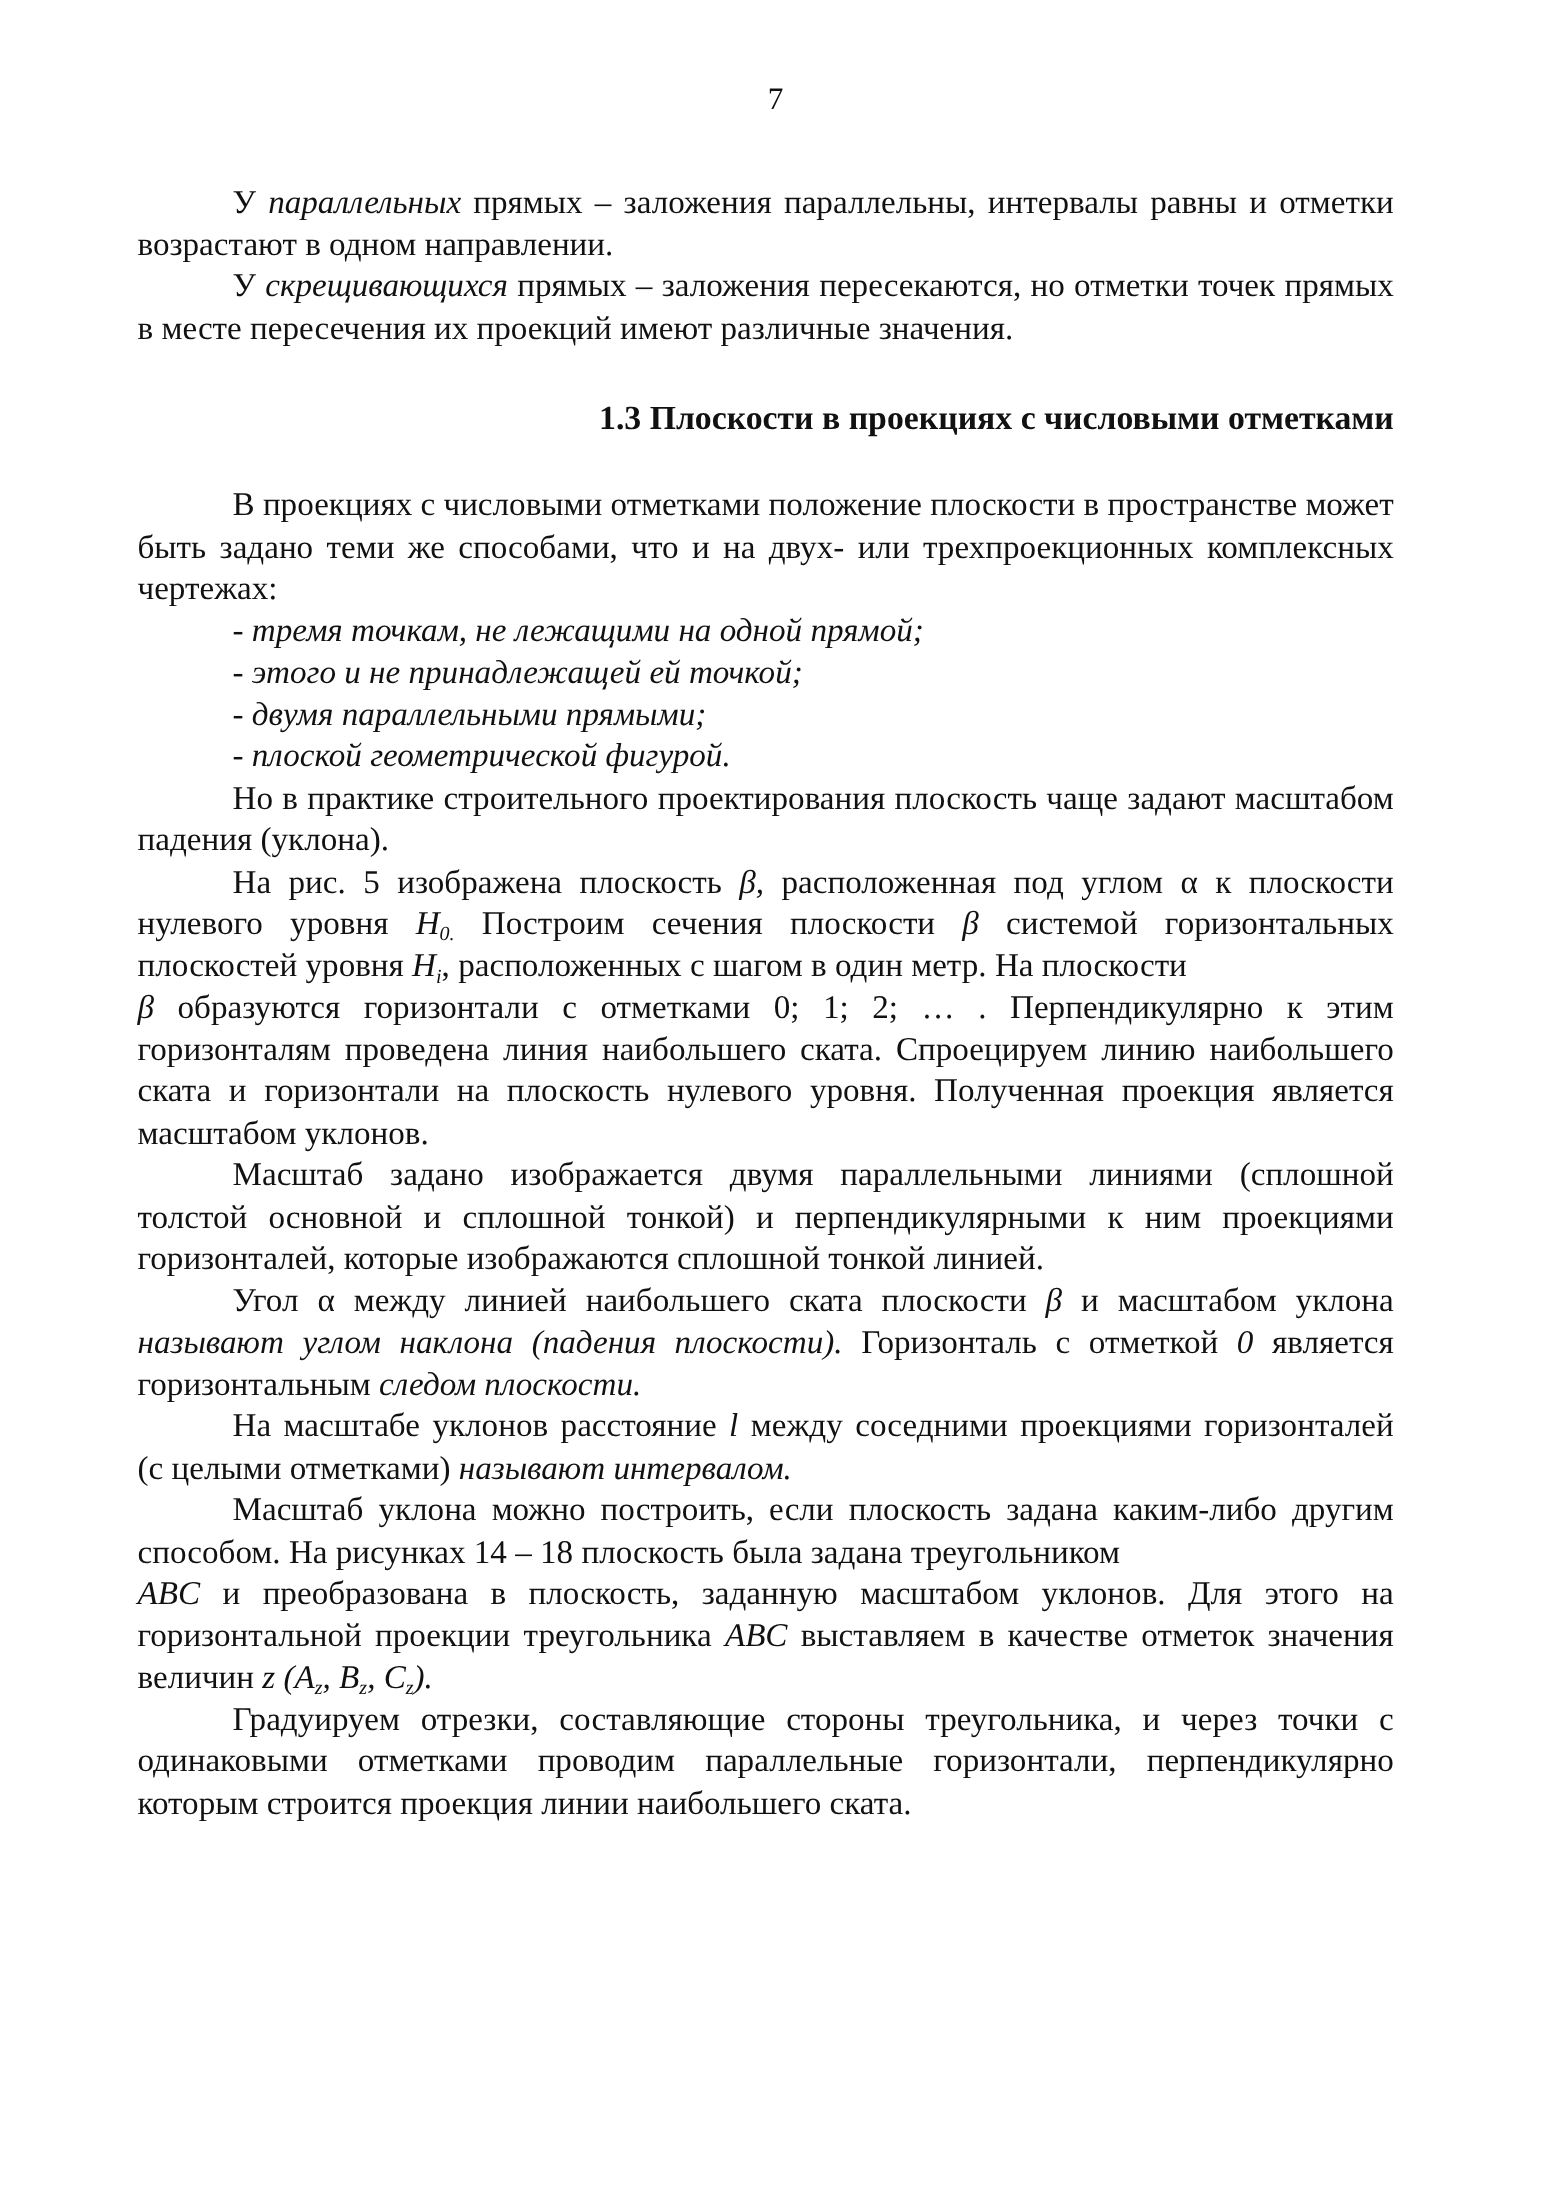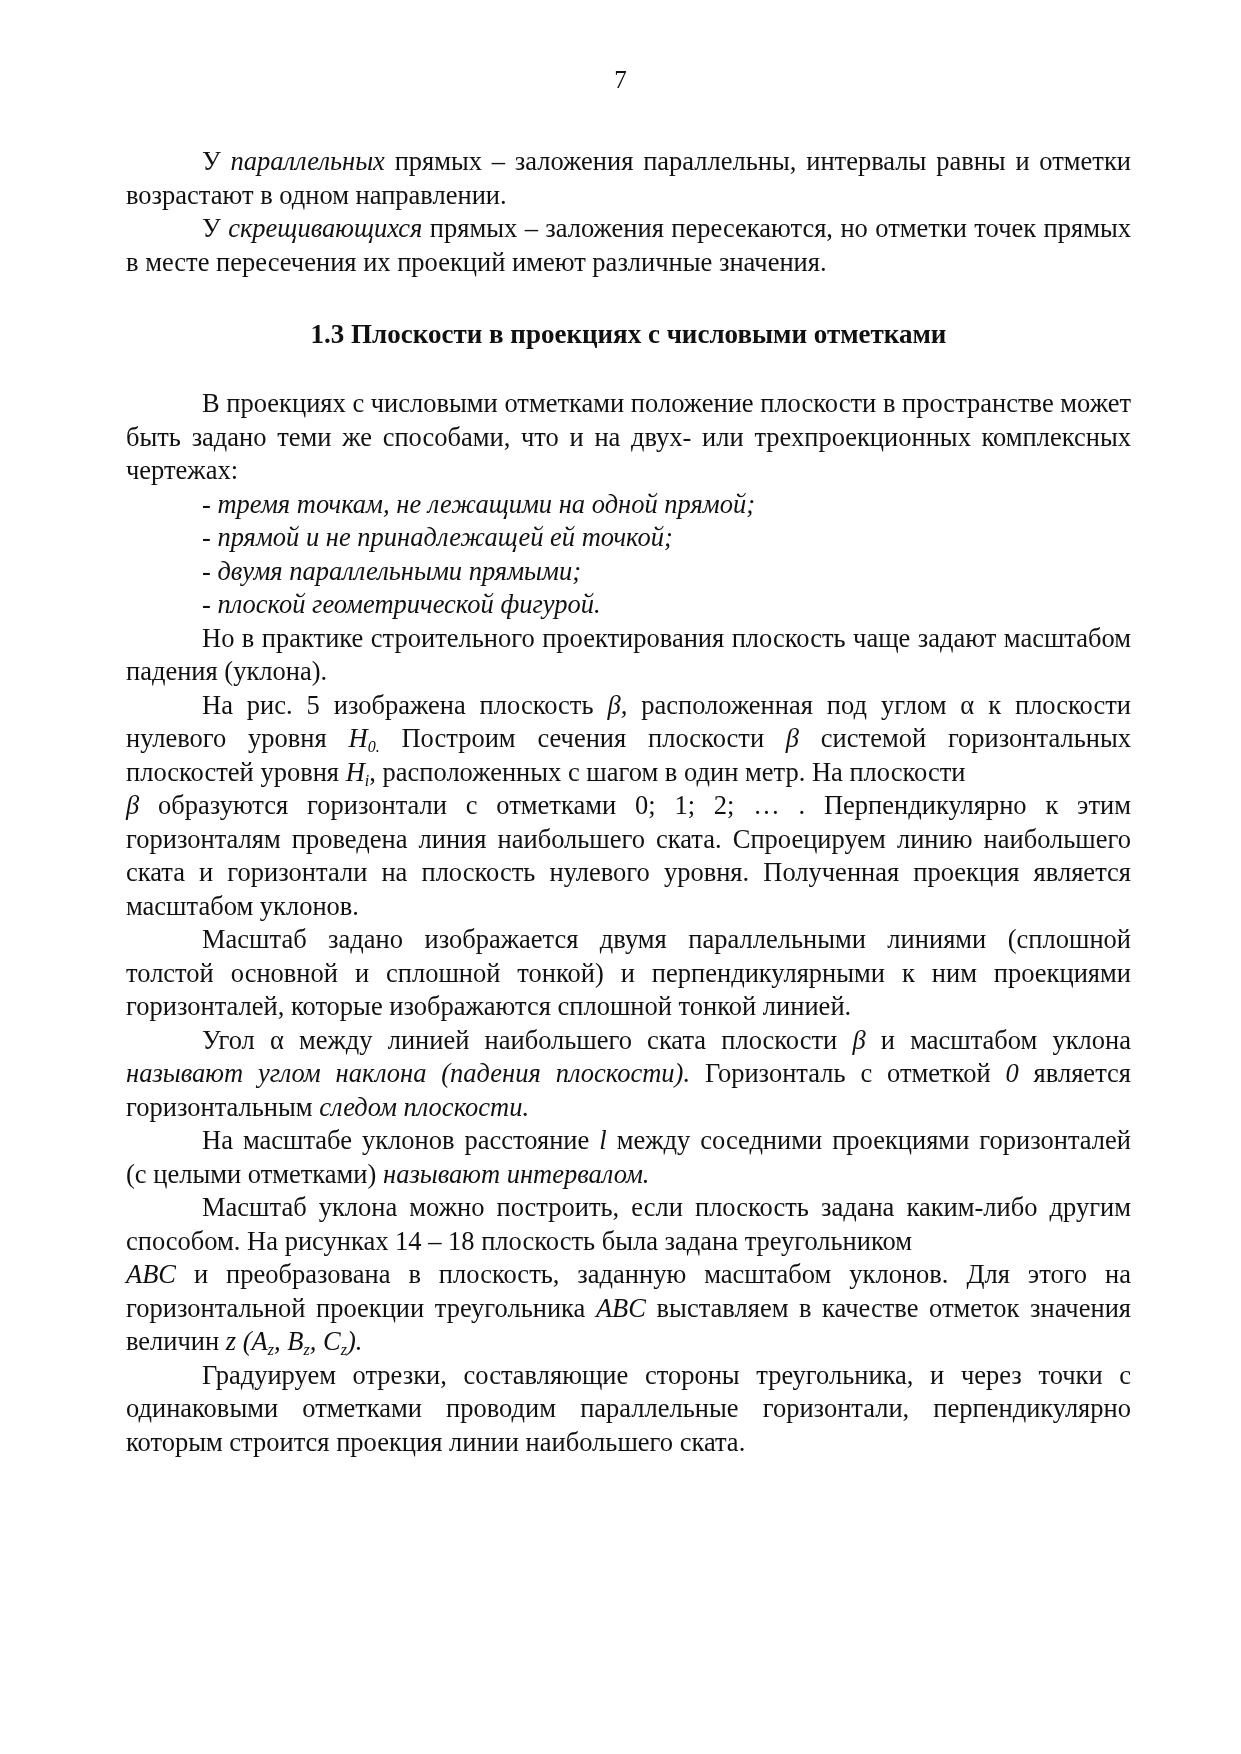--- a/index.html
+++ b/index.html
@@ -6,47 +6,47 @@
   body {
     width: 1241px; height: 1754px; position: relative; overflow: hidden;
     font-family: "Liberation Serif", "DejaVu Serif", serif;
     color: #111111;
   }
   .page-num {
     position: absolute; top: 66px; left: 0; width: 100%;
     text-align: center; font-size: 25px;
   }
   .content {
-    position: absolute; left: 126px; top: 145px; width: 1005px;
+    position: absolute; left: 110px; top: 145px; width: 1005px;
     font-size: 26.5px; line-height: 33.5px;
   }
   .p { text-align: justify; text-indent: 76px; margin: 0; hyphens: manual; }
   .li { margin: 0; padding-left: 76px; text-indent: 0; font-style: italic; }
   h2 {
-    font-size: 27px; font-weight: bold; text-align: center;
+    font-size: 27px; font-weight: bold; text-align: right;
     margin: 38px 0 36px 0; line-height: 34px;
   }
   i { font-style: italic; }
   sub { font-size: 16px; vertical-align: -5px; line-height: 0; }
 </style>
 </head>
 <body>
 
 <div class="page-num">7</div>
 
 <div class="content">
 
   <p class="p"><span>У </span><i>параллельных</i><span> прямых – заложения параллельны, интервалы равны и отметки возрастают в одном направлении.</span></p>
   <p class="p"><span>У </span><i>скрещивающихся</i><span> прямых – заложения пересекаются, но отметки точек прямых в месте пересечения их проекций имеют различные значения.</span></p>
 
   <h2>1.3 Плоскости в проекциях с числовыми отметками</h2>
 
   <p class="p">В проекциях с числовыми отметками положение плоскости в пространстве может быть задано теми же способами, что и на двух- или трехпроекционных комплексных чертежах:</p>
   <p class="li">- тремя точкам, не лежащими на одной прямой;</p>
-  <p class="li">- прямой и не принадлежащей ей точкой;</p>
+  <p class="li">- этого и не принадлежащей ей точкой;</p>
   <p class="li">- двумя параллельными прямыми;</p>
   <p class="li">- плоской геометрической фигурой.</p>
 
   <p class="p">Но в практике строительного проектирования плоскость чаще задают масштабом падения (уклона).</p>
 
   <p class="p"><span>На рис. 5 изображена плоскость </span><i>β,</i><span> расположенная под углом α к плоскости нулевого уровня </span><i><span>H</span><sub>0.</sub></i><span> Построим сечения плоскости </span><i>β</i><span> системой горизонтальных плоскостей уровня </span><i><span>H</span><sub>i</sub></i><span>, расположенных с шагом в один метр. На плоскости </span><br><i>β</i><span>  образуются горизонтали с отметками 0; 1; 2; … . Перпендикулярно к этим горизонталям проведена линия наибольшего ската. Спроецируем линию наибольшего ската и горизонтали на плоскость нулевого уровня. Полученная проекция является масштабом уклонов.</span></p>
 
 
   <p class="p">Масштаб задано изображается двумя параллельными линиями (сплошной толстой основной и сплошной тонкой) и перпендикулярными к ним проекциями горизонталей, которые изображаются сплошной тонкой линией.</p>
 

